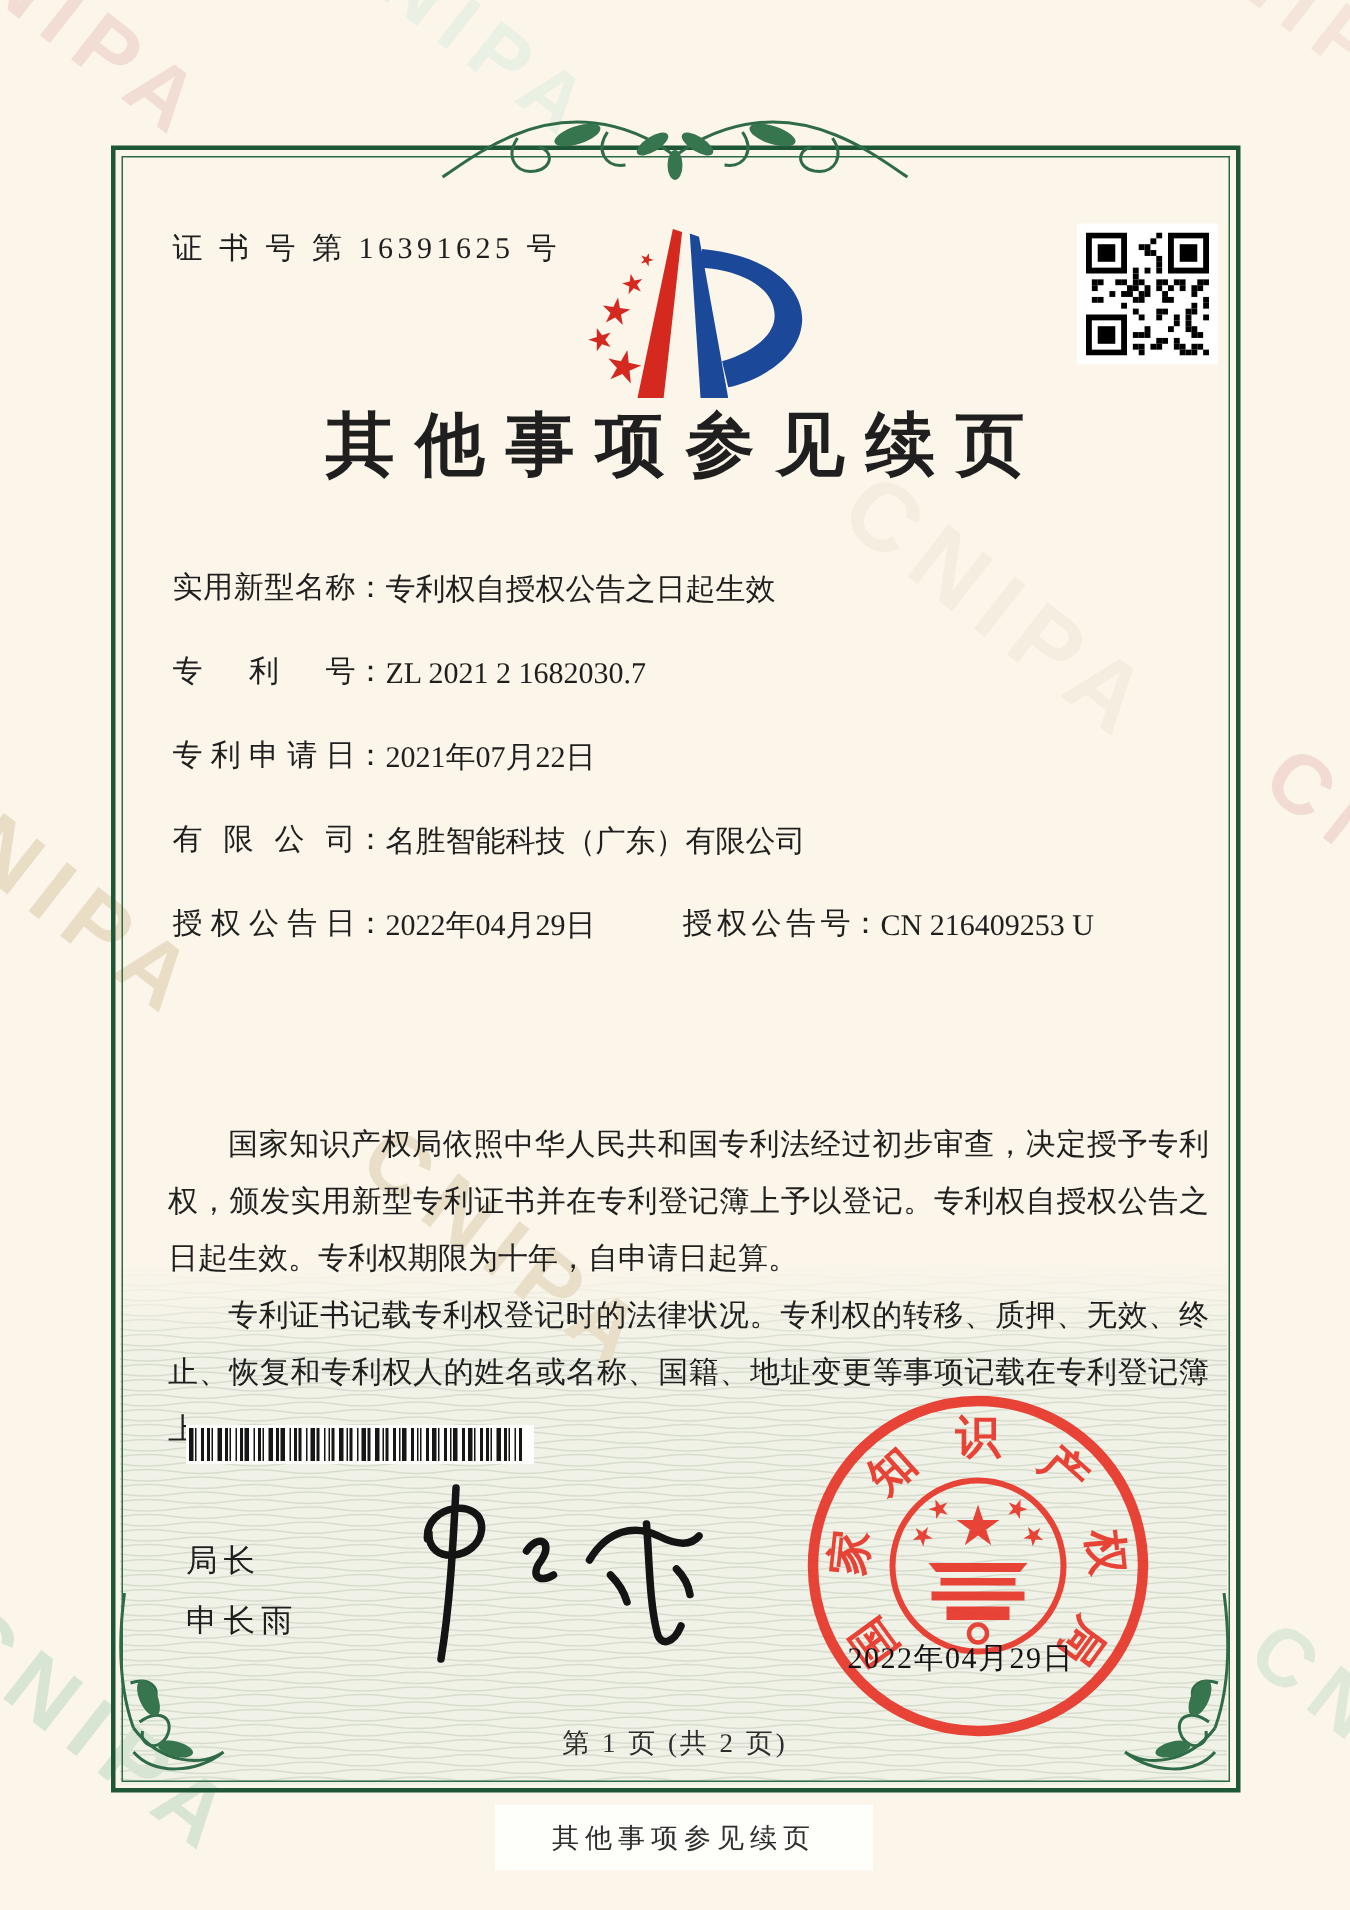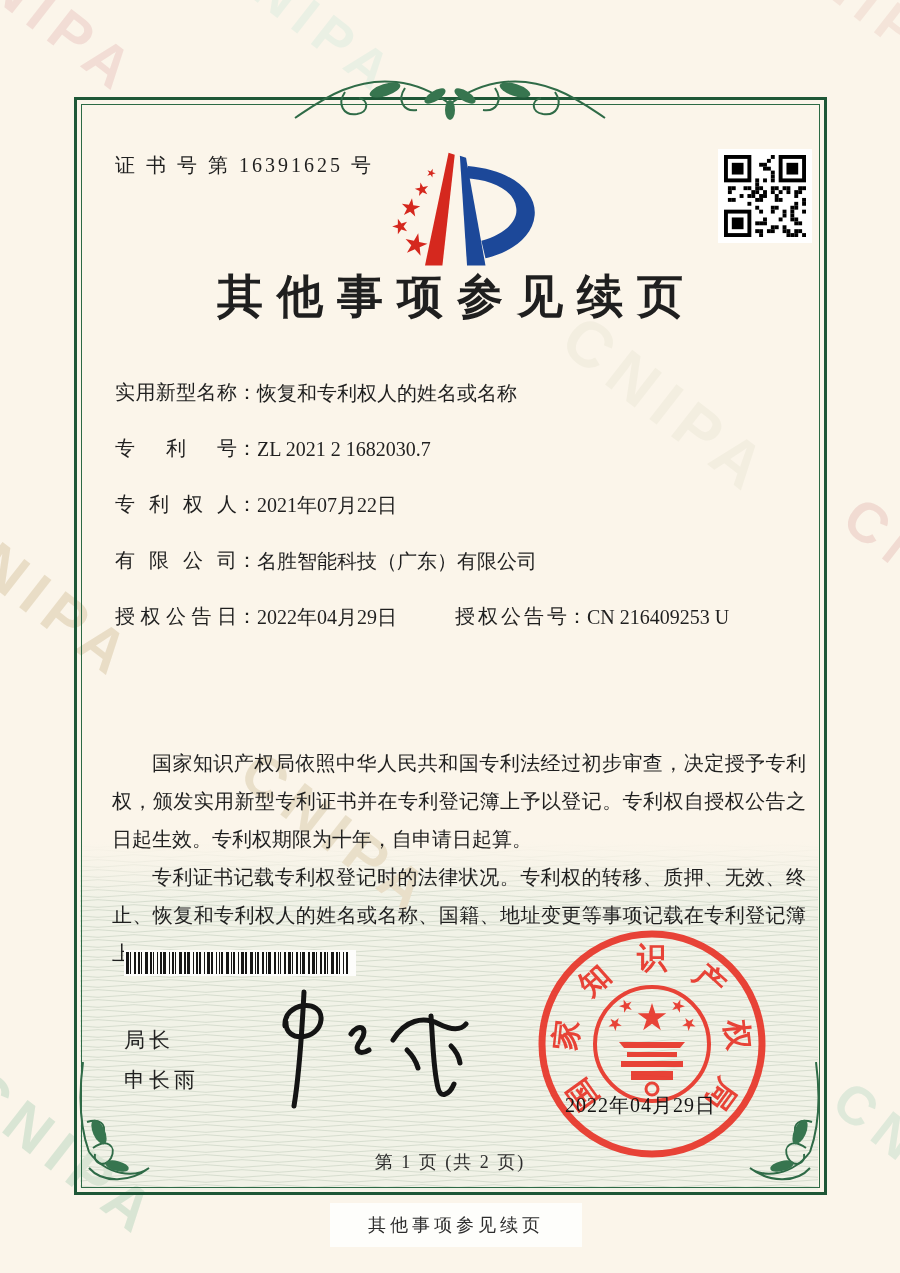--- a/index.html
+++ b/index.html
@@ -312,27 +312,27 @@
       <rect x="0" y="54.666666666666664" width="27.333333333333332" height="27.333333333333332" fill="#000"></rect>
       <rect x="3.9047619047619047" y="58.57142857142857" width="19.523809523809522" height="19.523809523809522" fill="#fff"></rect>
       <rect x="7.809523809523809" y="62.476190476190474" width="11.714285714285714" height="11.714285714285714" fill="#000"></rect>
     </svg>
 </div>
 
 <div class="title">其他事项参见续页</div>
 
 <div class="fields">
   <div class="frow">
-    <span class="f-label">实用新型名称</span><span class="f-colon">：</span><span class="f-value">恢复和专利权人的姓名或名称</span>
+    <span class="f-label">实用新型名称</span><span class="f-colon">：</span><span class="f-value">专利权自授权公告之日起生效</span>
   </div>
   <div class="frow">
     <span class="f-label">专利号</span><span class="f-colon">：</span><span class="f-value">ZL 2021 2 1682030.7</span>
   </div>
   <div class="frow">
-    <span class="f-label">专利权人</span><span class="f-colon">：</span><span class="f-value">2021年07月22日</span>
+    <span class="f-label">专利申请日</span><span class="f-colon">：</span><span class="f-value">2021年07月22日</span>
   </div>
   <div class="frow">
     <span class="f-label">有限公司</span><span class="f-colon">：</span><span class="f-value">名胜智能科技（广东）有限公司</span>
   </div>
   <div class="frow">
     <span class="f-label">授权公告日</span><span class="f-colon">：</span><span class="f-value">2022年04月29日</span>
     <span class="pair2">
       <span class="f-label">授权公告号</span><span class="f-colon">：</span><span class="f-value">CN 216409253 U</span>
     </span>
   </div>

